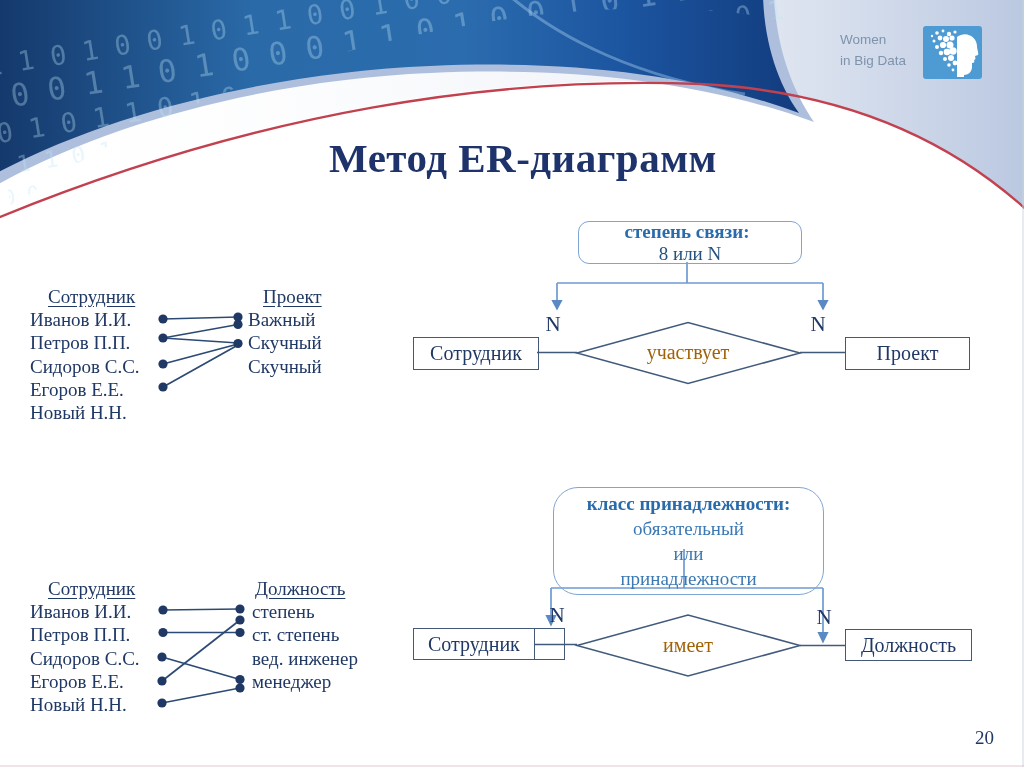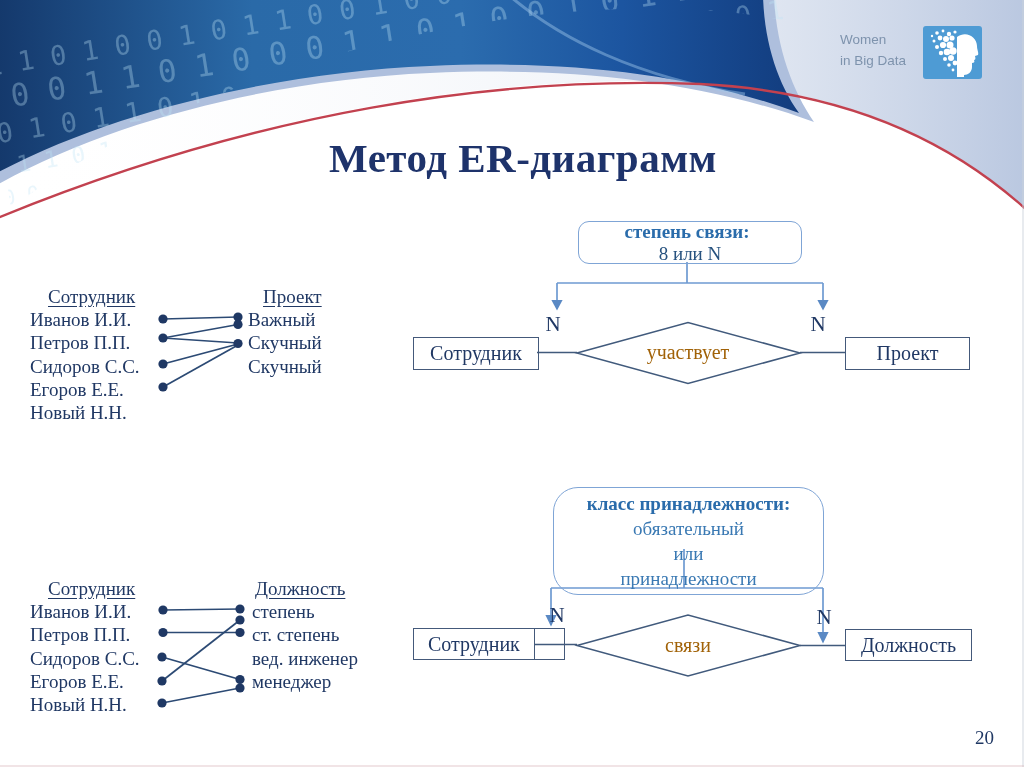--- a/index.html
+++ b/index.html
@@ -218,21 +218,21 @@
       <div>или</div>
       <div>принадлежности</div>
     </div>
 
     <div class="abs n-label" style="left:545px;top:603px;">N</div>
     <div class="abs n-label" style="left:812px;top:605px;">N</div>
     <div class="abs ent-box er2-left">
       <span>Сотрудник</span>
       <span class="er2-divider"></span>
     </div>
-    <div class="abs dia-label" style="left:608px;top:634px;">связи</div>
+    <div class="abs dia-label" style="left:608px;top:634px;">имеет</div>
     <div class="abs ent-box er2-right">
       <span>Должность</span>
     </div>
 
     <div class="abs map-col m1-left">
       <div class="hdr">Сотрудник</div>
       <div>Иванов И.И.</div>
       <div>Петров П.П.</div>
       <div>Сидоров С.С.</div>
       <div>Егоров Е.Е.</div>

